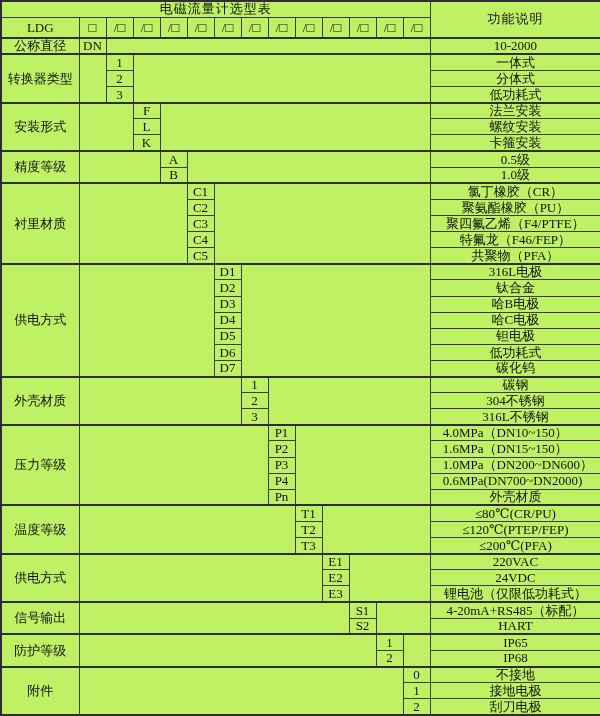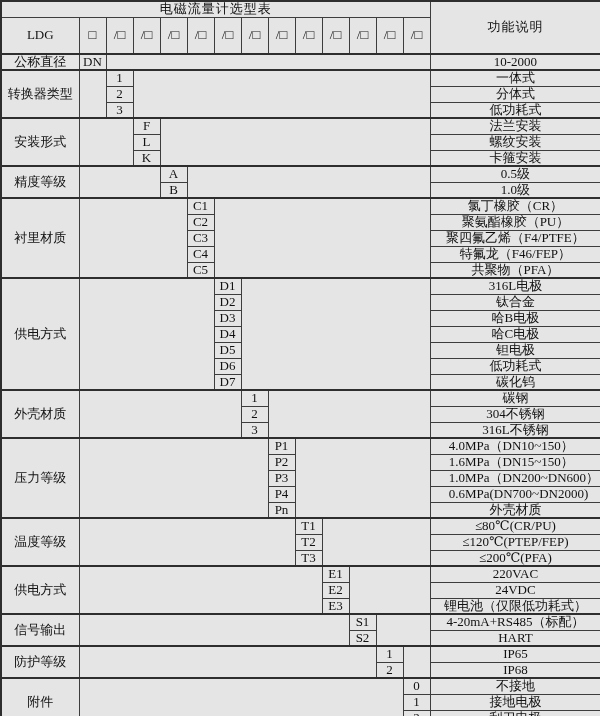--- a/index.html
+++ b/index.html
@@ -1,46 +1,46 @@
 <!DOCTYPE html>
 <html><head>
 <meta charset="utf-8">
 <style>
   html,body{margin:0;padding:0;background:#ffffff;}
-  #page{width:600px;height:716px;background:#e5e5e5;overflow:hidden;}
+  #page{width:600px;height:716px;background:#bef264;overflow:hidden;}
   table.sel{
     border-collapse:collapse;
     table-layout:fixed;
     width:600px;height:716px;
     border:2px solid #2e2e2e;
     font-family:"Liberation Serif","DejaVu Serif",serif;
     color:#111111;
   }
   table.sel td{
     border:1px solid #3d3d3d;
     padding:0;
     text-align:center;
     vertical-align:middle;
     font-size:13px;
     line-height:1.05;
     white-space:nowrap;
     overflow:hidden;
   }
   tr.group-start td{border-top:2px solid #2e2e2e;}
   tr.h-title{height:16px;}
-  tr.h-model{height:37px;}
+  tr.h-model{height:21px;}
   tr.h-data{height:16px;}
   td.title-cell{padding-left:72px;font-size:13px;letter-spacing:1px;}
   td.func-header{font-size:13px;letter-spacing:1px;font-family:Liberation Mono, monospace;}
   td.label{font-size:12px;font-family:Liberation Serif, serif;}
   td.model-prefix{text-align:left;padding-left:10px;font-size:13px;}
   td.box{font-size:12px;}
   td.code{font-size:12px;margin-left:36px;}
   td.desc{font-size:13px;}
-  td.desc.left{text-align:left;padding-left:18px;}
+  td.desc.left{text-align:left;padding-left:12px;}
   td.gap{border-left:1px solid #3d3d3d;border-right:1px solid #3d3d3d;}
 </style>
 </head>
 <body>
 
 <div id="page">
   <table class="sel">
     <colgroup>
       <col style="width:78px">
       <col style="width:27px">

